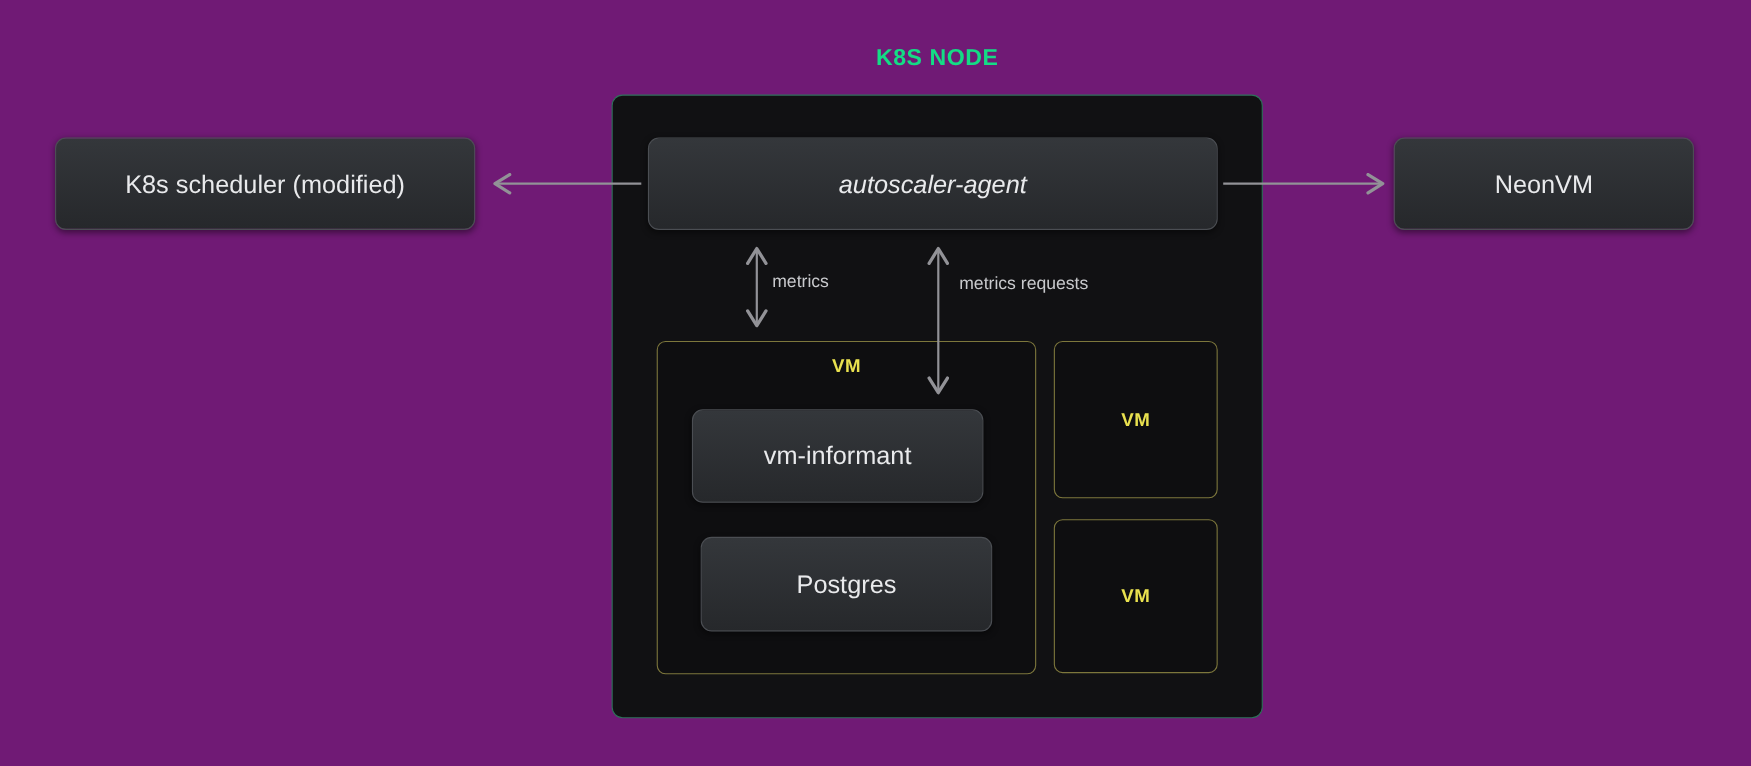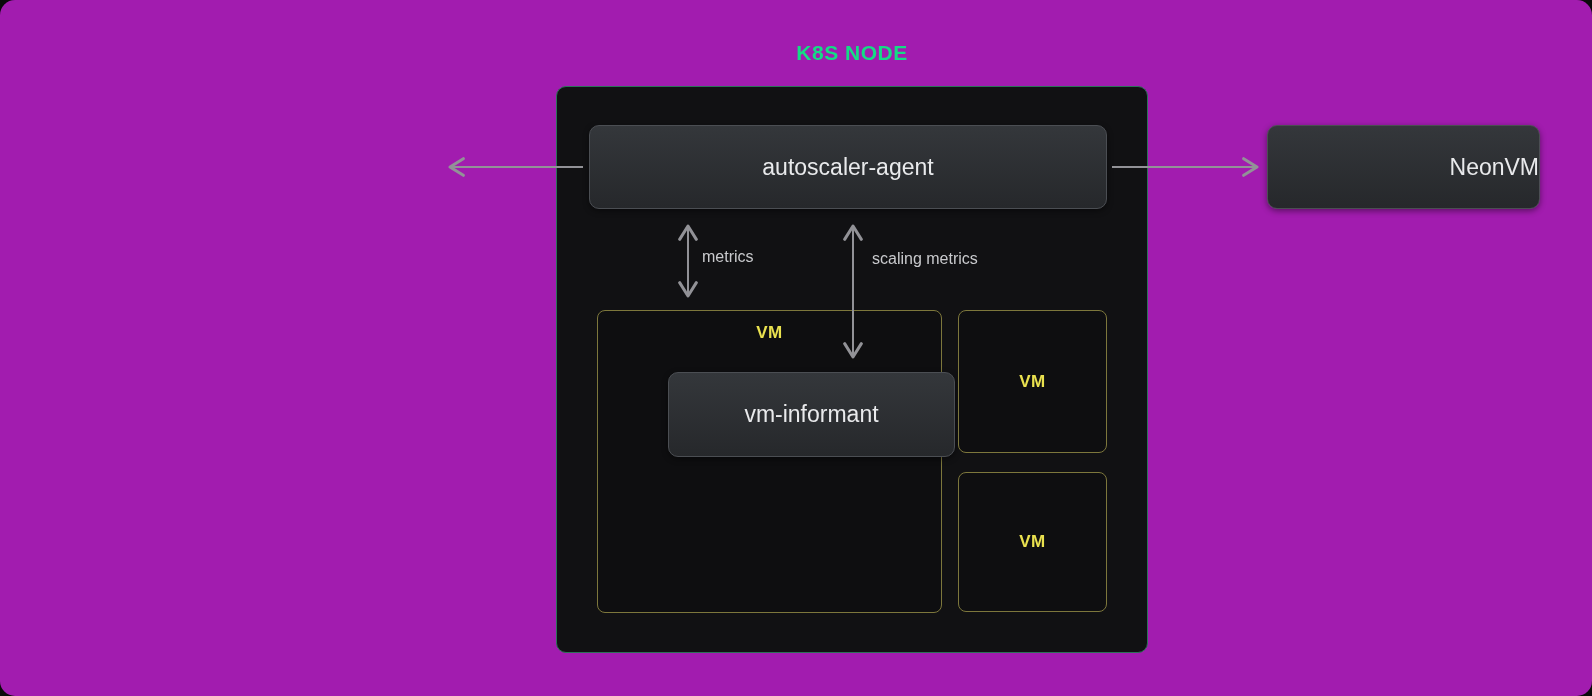--- a/index.html
+++ b/index.html
@@ -5,23 +5,22 @@
   html, body {
     margin: 0;
     padding: 0;
     background: #0a0a0b;
     font-family: "Liberation Sans", sans-serif;
   }
   .stage {
     position: relative;
     width: 1592px;
     height: 696px;
-    background: #a21caf;
+    background: #701a75;
     overflow: hidden;
-    border-radius: 15px;
   }
   .abs { position: absolute; }
 
   
   .k8s-container {
     left: 556px; top: 86px;
     width: 592px; height: 567px;
     border: 1.5px solid #2c7258;
     border-radius: 10px;
     background: #111113;
@@ -44,23 +43,23 @@
     border-radius: 10px;
     box-sizing: border-box;
     display: flex;
     align-items: center;
     justify-content: center;
     color: #e9eaec;
     font-size: 23px;
     box-shadow: 0 2px 6px rgba(0,0,0,0.45);
   }
   .box-scheduler { left: 50px;   top: 125px; width: 382px; height: 84px; }
-  .box-autoscaler{ left: 589px;  top: 125px; width: 518px; height: 84px; }
-  .box-neonvm    { left: 1267px; top: 125px; width: 273px; height: 84px; justify-content: flex-end; }
-  .box-informant { left: 668px;  top: 372px; width: 287px; height: 85px; }
+  .box-autoscaler{ left: 589px;  top: 125px; width: 518px; height: 84px; font-style: italic; }
+  .box-neonvm    { left: 1267px; top: 125px; width: 273px; height: 84px; }
+  .box-informant { left: 629px;  top: 372px; width: 265px; height: 85px; }
   .box-postgres  { left: 637px;  top: 488px; width: 265px; height: 86px; }
 
   
   .vm-box {
     border: 1.5px solid #7d773c;
     border-radius: 8px;
     background: #0e0e10;
     box-sizing: border-box;
   }
   .vm-big   { left: 597px; top: 310px; width: 345px; height: 303px; }
@@ -98,46 +97,52 @@
 </style>
 </head>
 <body>
 
 <div class="stage">
 
   <div class="abs k8s-title">K8S NODE</div>
 
   <div class="abs k8s-container"></div>
 
+  <div class="abs node-box box-scheduler">
+    <span>K8s scheduler (modified)</span>
+  </div>
 
   <div class="abs node-box box-autoscaler">
     <span>autoscaler-agent</span>
   </div>
 
   <div class="abs node-box box-neonvm">
     <span>NeonVM</span>
   </div>
 
   <div class="abs vm-box vm-big"></div>
   <div class="abs vm-label vm-big-title">VM</div>
 
   <div class="abs node-box box-informant">
     <span>vm-informant</span>
   </div>
 
+  <div class="abs node-box box-postgres">
+    <span>Postgres</span>
+  </div>
 
   <div class="abs vm-box vm-small-1">
     <span class="vm-label">VM</span>
   </div>
   <div class="abs vm-box vm-small-2">
     <span class="vm-label">VM</span>
   </div>
 
   <div class="abs edge-label label-metrics">metrics</div>
-  <div class="abs edge-label label-scaling">scaling metrics</div>
+  <div class="abs edge-label label-scaling">metrics requests</div>
 
   <svg class="abs arrows-svg" viewBox="0 0 1592 696" xmlns="http://www.w3.org/2000/svg">
     <defs>
       <marker id="ah" viewBox="-10 -6 12 12" refX="0" refY="0" markerWidth="10" markerHeight="10" orient="auto-start-reverse">
         <path d="M-8,-5 L0,0 L-8,5" fill="none" stroke="#929297" stroke-width="1.8" stroke-linecap="round" stroke-linejoin="round"></path>
       </marker>
     </defs>
 
     <line x1="583" y1="167" x2="450" y2="167" stroke="#929297" stroke-width="2" marker-end="url(#ah)"></line>
 

